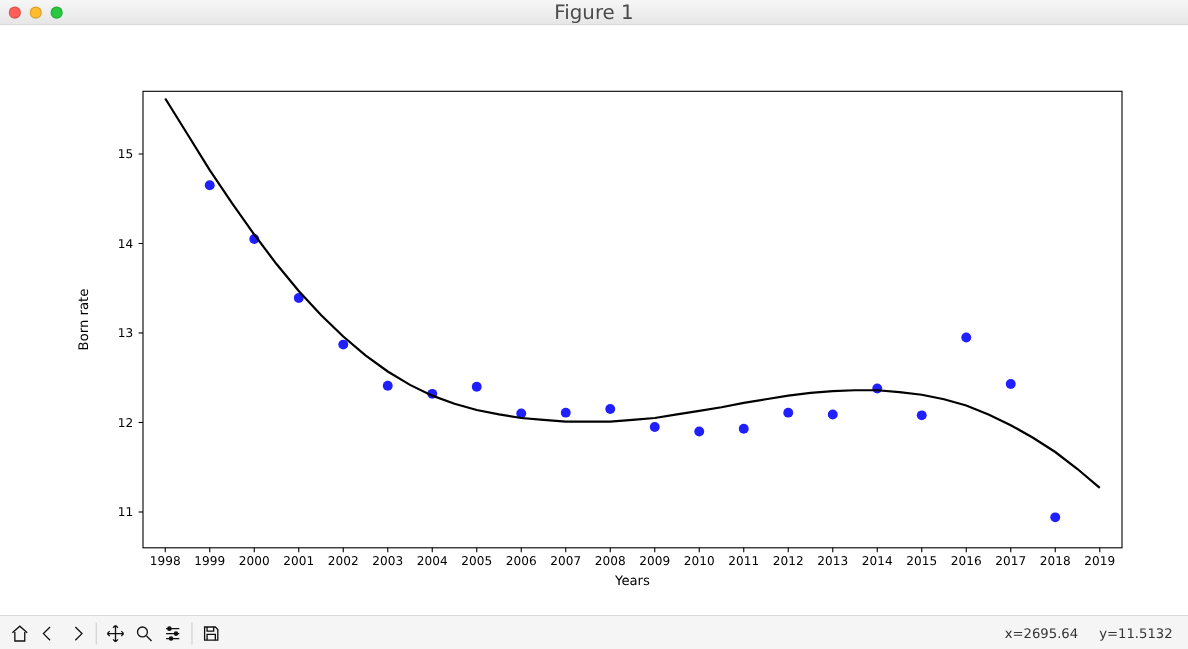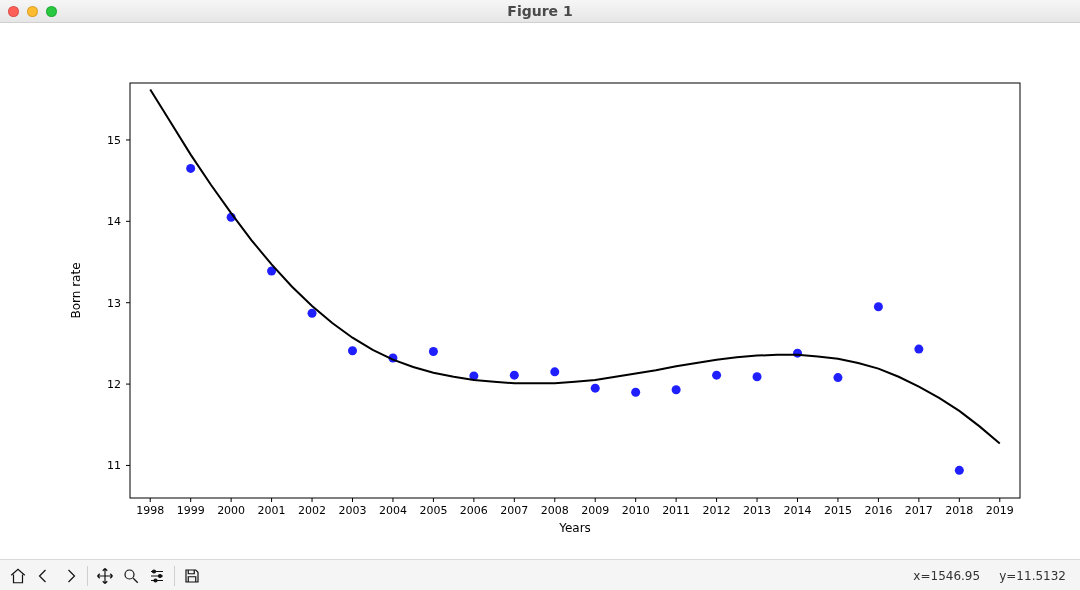--- a/index.html
+++ b/index.html
@@ -28,24 +28,23 @@
     width: 11px; height: 11px; border-radius: 50%;
     box-shadow: inset 0 0 0 1px rgba(0,0,0,0.15);
   }
   .tl-close { background:#ff5f57; }
   .tl-min   { background:#febc2e; }
   .tl-zoom  { background:#28c840; }
   .titlebar-title {
     position: absolute;
     left: 0; right: 0;
     text-align: center;
-    font-size: 14px;
+    font-size: 18px;
     color: #4a4a4a;
     pointer-events: none;
-    font-weight: bold;
   }
 
   .figure-area {
     position: relative;
     width: 1080px;
     height: 536px; 
     background: #ffffff;
   }
   svg.plot {
     position: absolute;
@@ -225,14 +224,14 @@
   </div>
   <div class="tb-sep"></div>
   <div class="tb-btn" title="Save">
     <svg viewBox="0 0 24 24">
         <path d="M4 4 H17 L20 7 V20 H4 Z"></path>
         <path d="M7 4 V9 H15 V4"></path>
         <path d="M7 20 V13 H17 V20"></path>
       </svg>
   </div>
   <div class="tb-spacer"></div>
-  <div class="coord-readout">x=1546.95     y=11.5132</div>
+  <div class="coord-readout">x=2695.64     y=11.5132</div>
 </div>
 
 </body></html>

